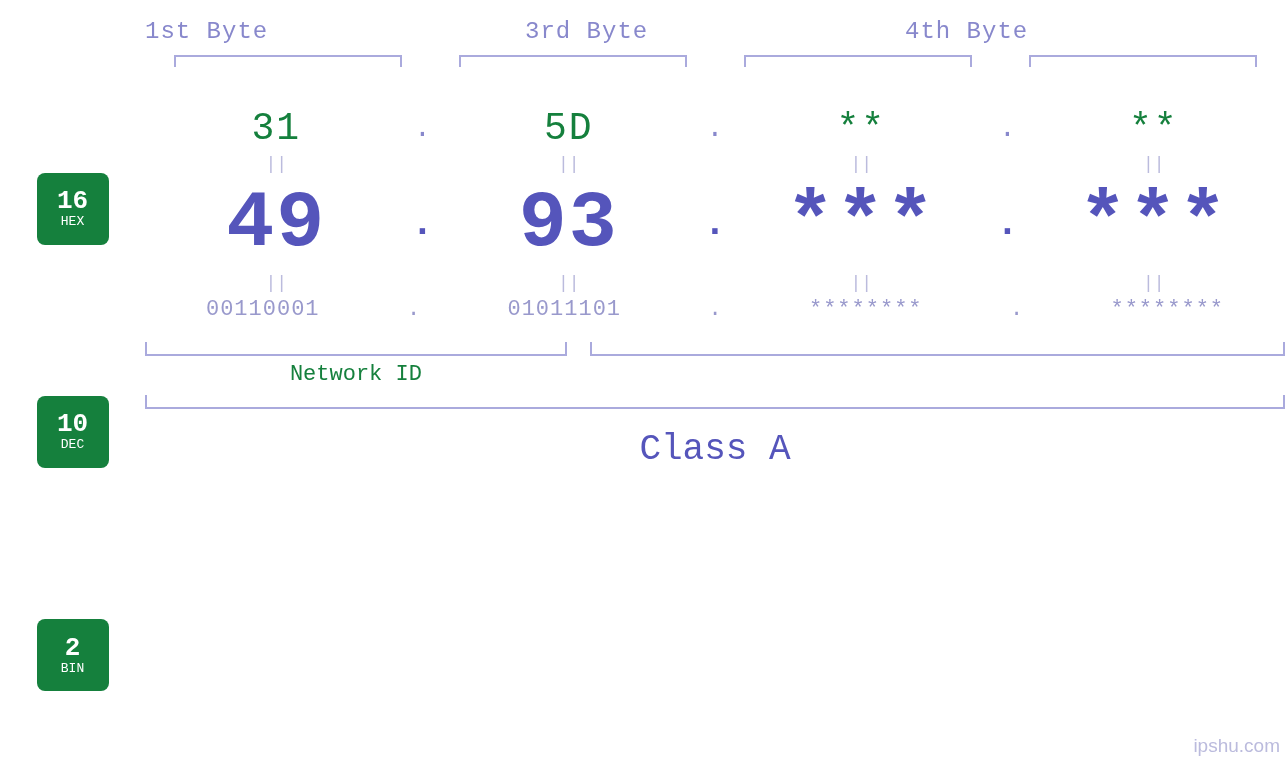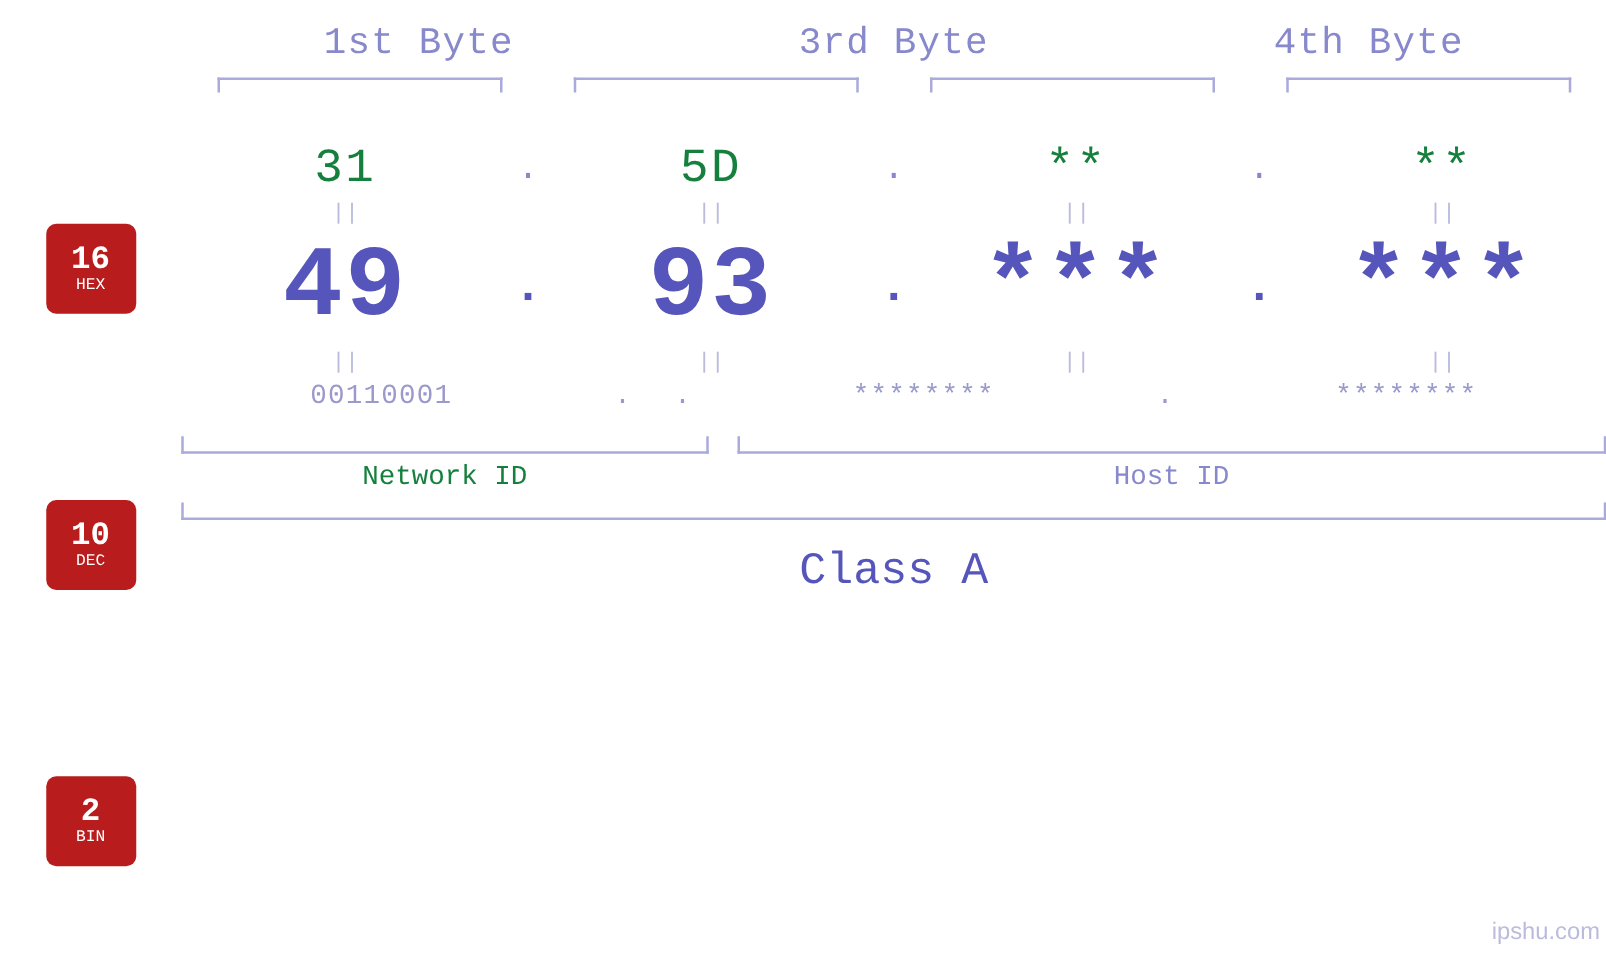--- a/index.html
+++ b/index.html
@@ -26,23 +26,23 @@
     .byte-headers {
       display: flex;
       width: 100%;
       padding-left: 145px;
       margin-top: 18px;
       margin-bottom: 10px;
     }
 
     .byte-header {
       flex: 1;
-      text-align: center;
+      text-align: left;
       color: #8888cc;
-      font-size: 30px;
+      font-size: 24px;
       font-family: 'Courier New', Courier, monospace;
       letter-spacing: 1px;
     }
 
     
     .top-brackets {
       display: flex;
       width: 100%;
       padding-left: 145px;
       margin-bottom: 30px;
@@ -69,21 +69,21 @@
       display: flex;
       flex-direction: column;
       align-items: center;
       justify-content: space-around;
       padding: 0 15px;
     }
 
     .badge {
       width: 72px;
       height: 72px;
-      background: #b91c1c;
+      background: #15803d;
       border-radius: 8px;
       display: flex;
       flex-direction: column;
       align-items: center;
       justify-content: center;
       color: white;
     }
 
     .badge-number {
       font-size: 26px;
@@ -283,20 +283,23 @@
         <div class="byte-cell"><span class="eq-sign">||</span></div>
         <div class="eq-sign" style="min-width:30px;"></div>
         <div class="byte-cell"><span class="eq-sign">||</span></div>
       </div>
 
       <div class="row-flex" style="margin-bottom: 20px; gap: 18px;">
         <div class="byte-cell">
           <span class="bin-value">00110001</span>
         </div>
         <div class="separator-dot-bin">.</div>
+        <div class="byte-cell">
+          <span class="bin-value">01011101</span>
+        </div>
         <div class="separator-dot-bin">.</div>
         <div class="byte-cell">
           <span class="bin-value">********</span>
         </div>
         <div class="separator-dot-bin">.</div>
         <div class="byte-cell">
           <span class="bin-value">********</span>
         </div>
       </div>
 
@@ -305,21 +308,20 @@
         <div style="width:37%; border-bottom:2px solid #aaaadd; border-left:2px solid #aaaadd; border-right:2px solid #aaaadd; height:14px;"></div>
 
         <div style="width:2%; height:14px;"></div>
 
         <div style="width:61%; border-bottom:2px solid #aaaadd; border-left:2px solid #aaaadd; border-right:2px solid #aaaadd; height:14px;"></div>
       </div>
 
       <div style="display:flex; width:100%; margin-top:6px; margin-bottom:8px;">
         <div style="width:37%; text-align:center; color:#15803d; font-size:22px;">Network ID</div>
         <div style="width:2%;"></div>
-        <div style="width:61%; text-align:center; color:#8888cc; font-size:22px;">Host ID</div>
       </div>
 
       <div style="width:100%; border-bottom:2px solid #aaaadd; border-left:2px solid #aaaadd; border-right:2px solid #aaaadd; height:14px; margin-bottom:10px;"></div>
 
       <div class="class-label">Class A</div>
 
     </div>
   </div>
 
   <div class="watermark">ipshu.com</div>

